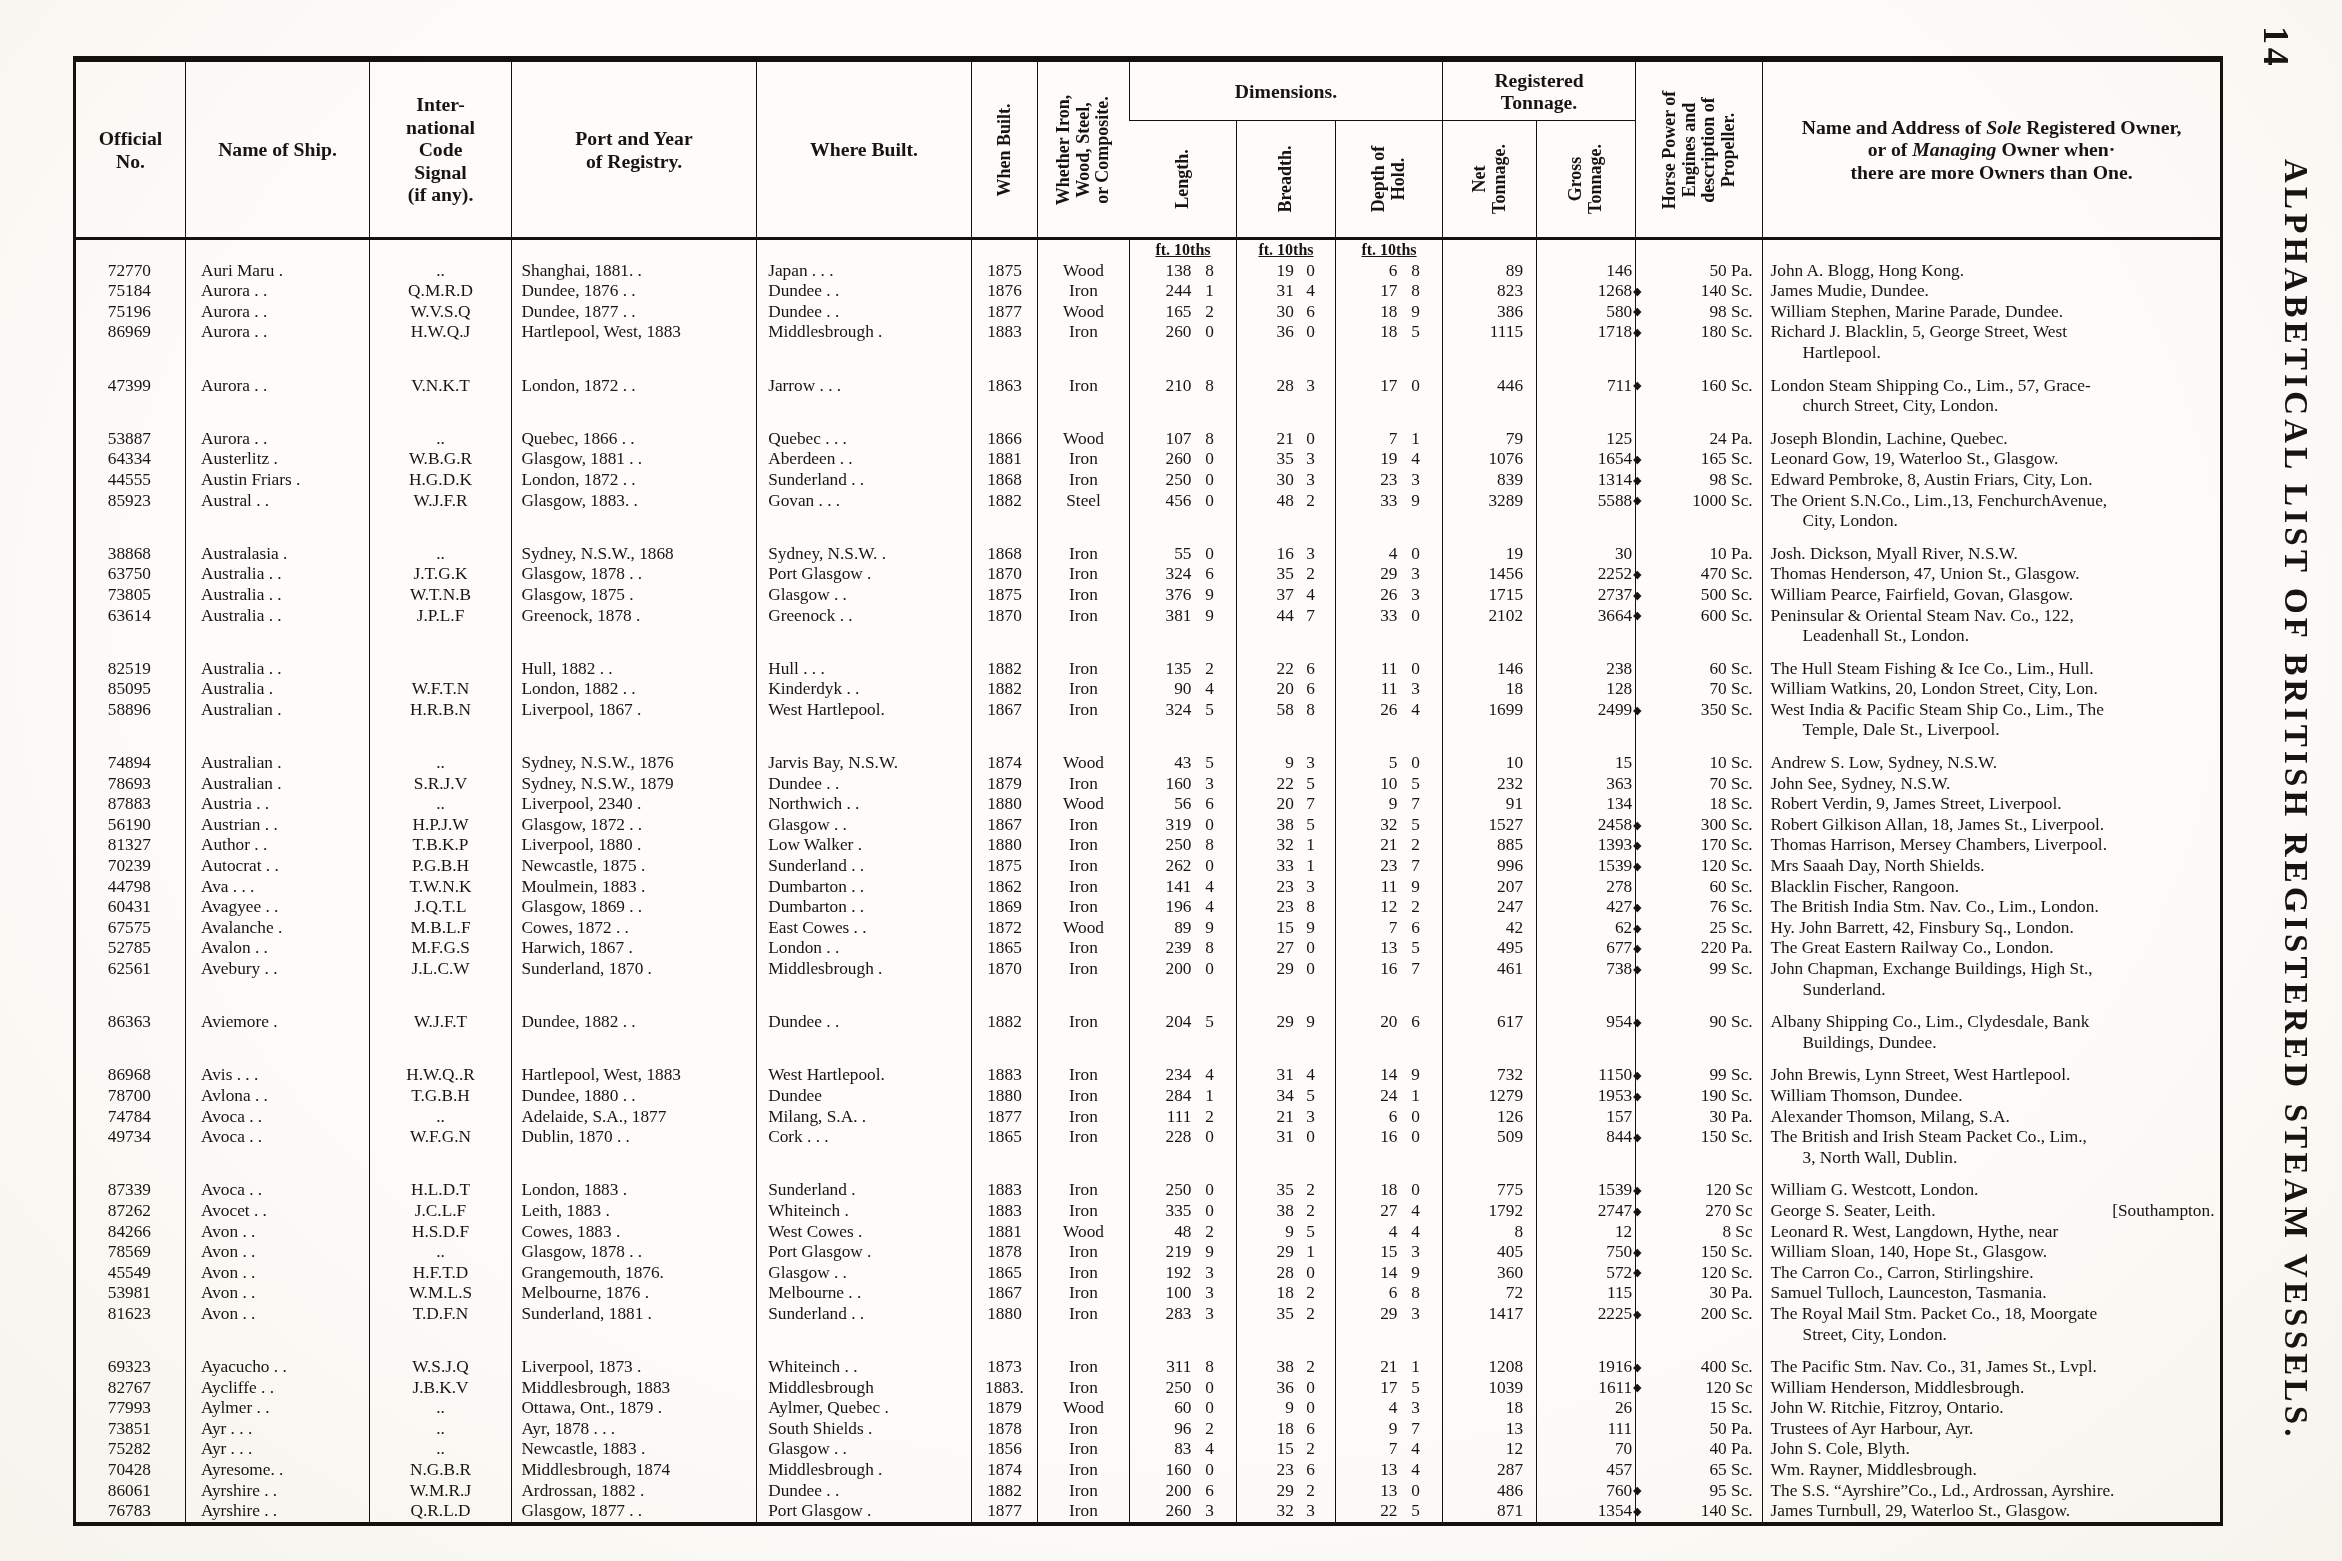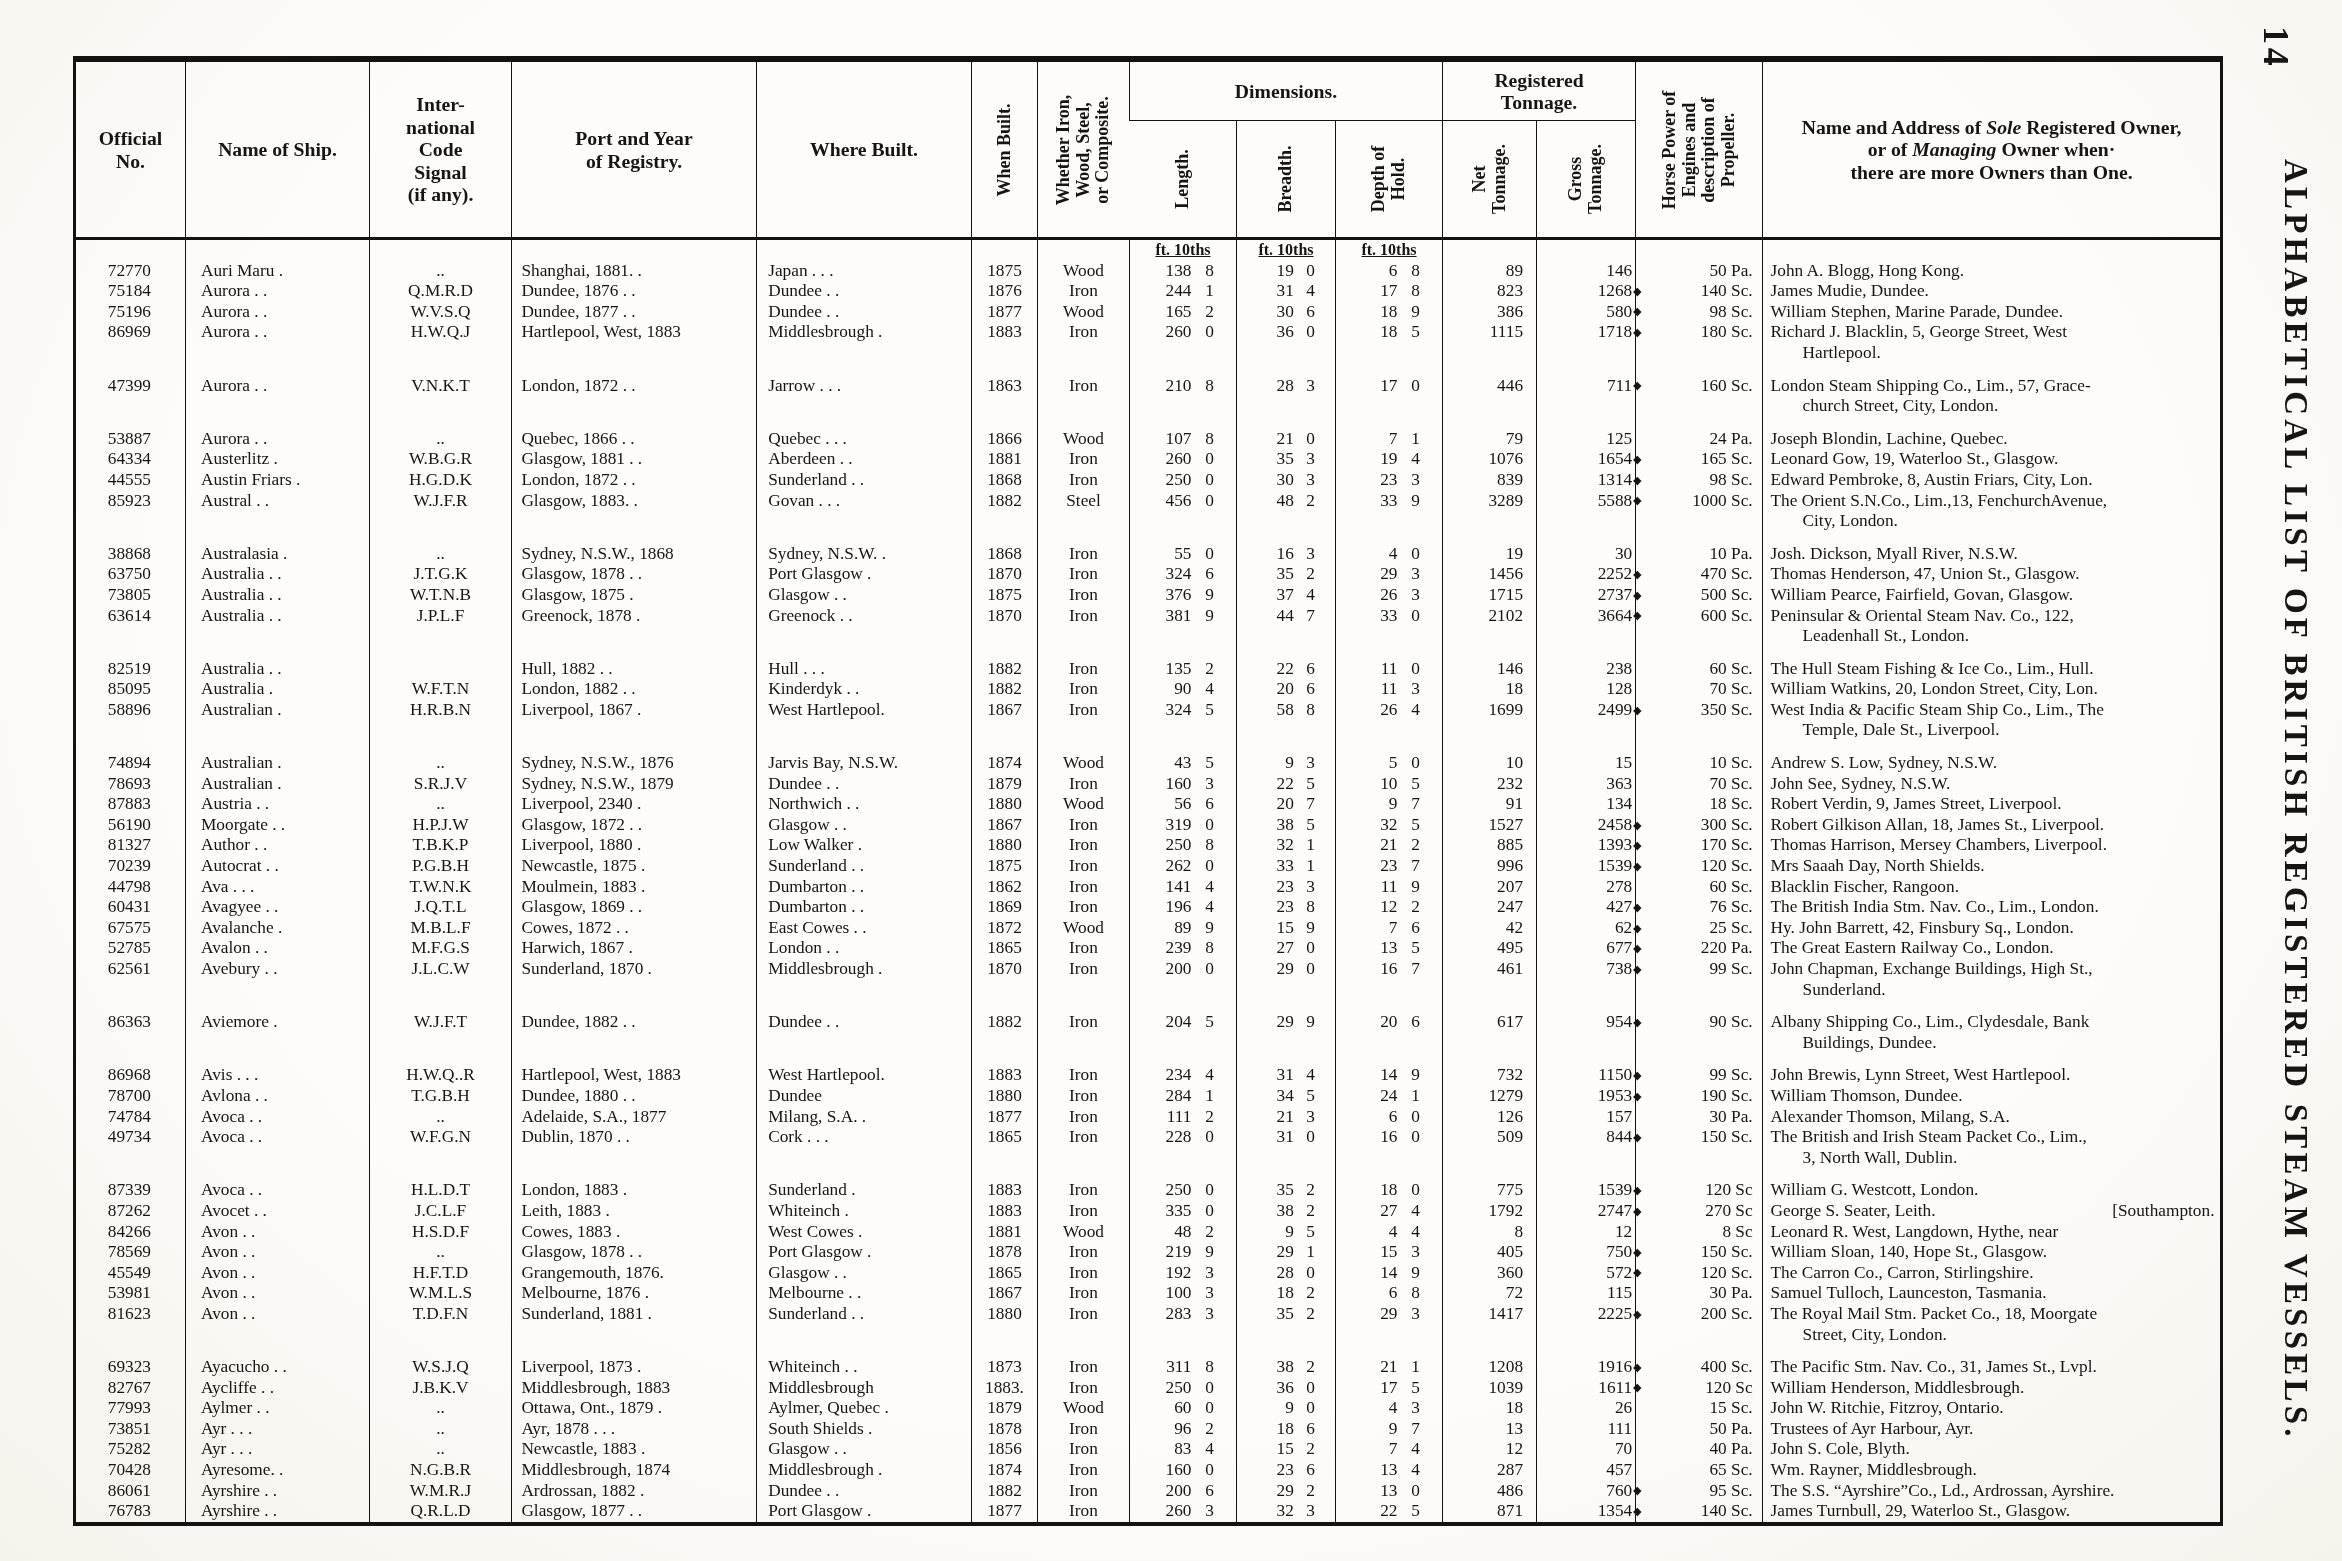--- a/index.html
+++ b/index.html
@@ -527,21 +527,21 @@
         <td class="dim"><span class="ft">56</span><span class="th10">6</span></td>
         <td class="dim"><span class="ft">20</span><span class="th10">7</span></td>
         <td class="dim"><span class="ft">9</span><span class="th10">7</span></td>
         <td class="nt">91</td>
         <td class="gt">134</td>
         <td class="hp">18 Sc.</td>
         <td class="ow"><span>Robert Verdin, 9, James Street, Liverpool.</span></td>
       </tr>
       <tr>
         <td class="no">56190</td>
-        <td class="nm">Moorgate . .</td>
+        <td class="nm">Austrian . .</td>
         <td class="cd">H.P.J.W</td>
         <td class="rg">Glasgow, 1872 . .</td>
         <td class="wb">Glasgow . .</td>
         <td class="yr">1867</td>
         <td class="mt">Iron</td>
         <td class="dim"><span class="ft">319</span><span class="th10">0</span></td>
         <td class="dim"><span class="ft">38</span><span class="th10">5</span></td>
         <td class="dim"><span class="ft">32</span><span class="th10">5</span></td>
         <td class="nt">1527</td>
         <td class="gt">2458<span class="mk">◆</span></td>

